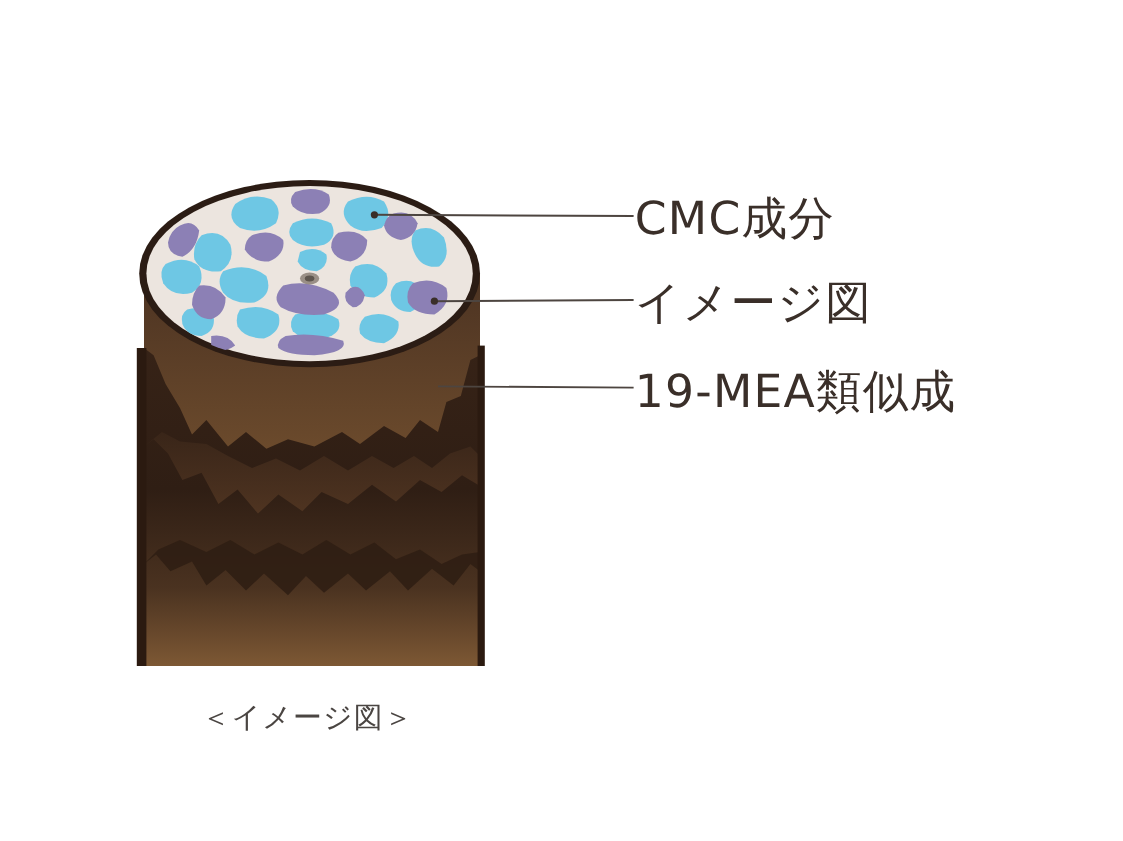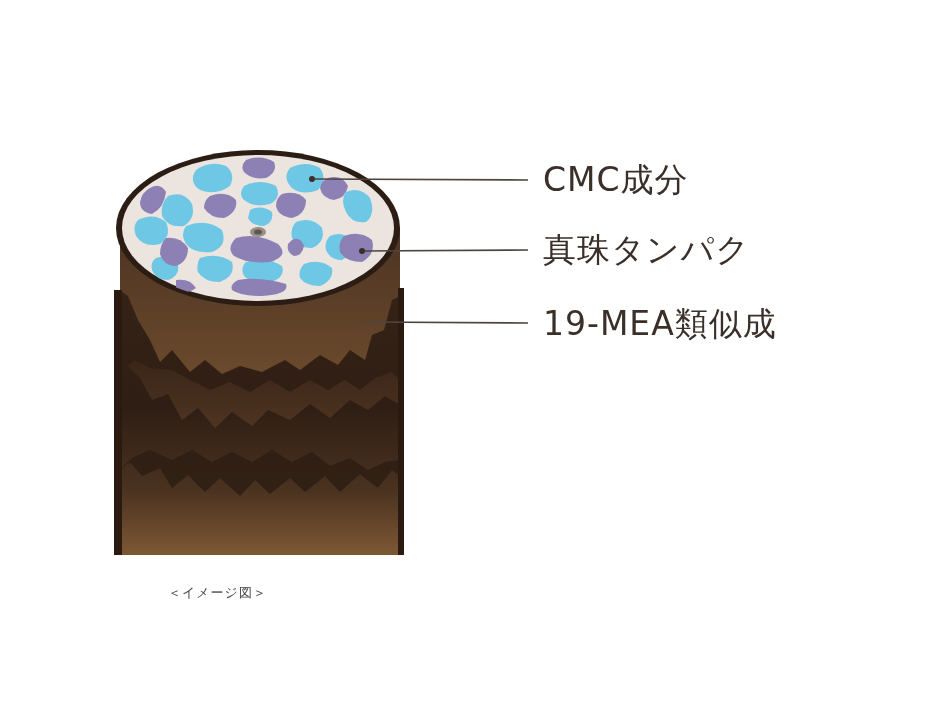--- a/index.html
+++ b/index.html
@@ -16,32 +16,32 @@
     }
     #diagram {
       position: absolute;
       left: 0;
       top: 0;
       width: 936px;
       height: 701px;
     }
     .label {
       position: absolute;
-      left: 543px;
-      font-size: 33px;
+      left: 529px;
+      font-size: 38px;
       color: #3a2f29;
       letter-spacing: 1px;
       white-space: nowrap;
       line-height: 1;
     }
     .caption {
       position: absolute;
       left: 168px;
       top: 586px;
-      font-size: 13px;
+      font-size: 24px;
       color: #4a4542;
       letter-spacing: 1px;
       white-space: nowrap;
       line-height: 1;
     }
   </style>
 </head>
 <body>
 
 <svg id="diagram" viewBox="0 0 936 701" xmlns="http://www.w3.org/2000/svg">
@@ -124,16 +124,16 @@
     <line x1="362" y1="251" x2="528" y2="250"></line>
     <line x1="365" y1="322" x2="528" y2="323"></line>
   </g>
   <g fill="#3a2f29">
     <circle cx="312" cy="179" r="3"></circle>
     <circle cx="362" cy="251" r="3"></circle>
   </g>
 </svg>
 
 <div class="label" style="top:163px;">CMC成分</div>
-<div class="label" style="top:233px;">真珠タンパク</div>
+<div class="label" style="top:233px;">イメージ図</div>
 <div class="label" style="top:307px;">19-MEA類似成</div>
 
 <div class="caption">＜イメージ図＞</div>
 
 </body></html>

